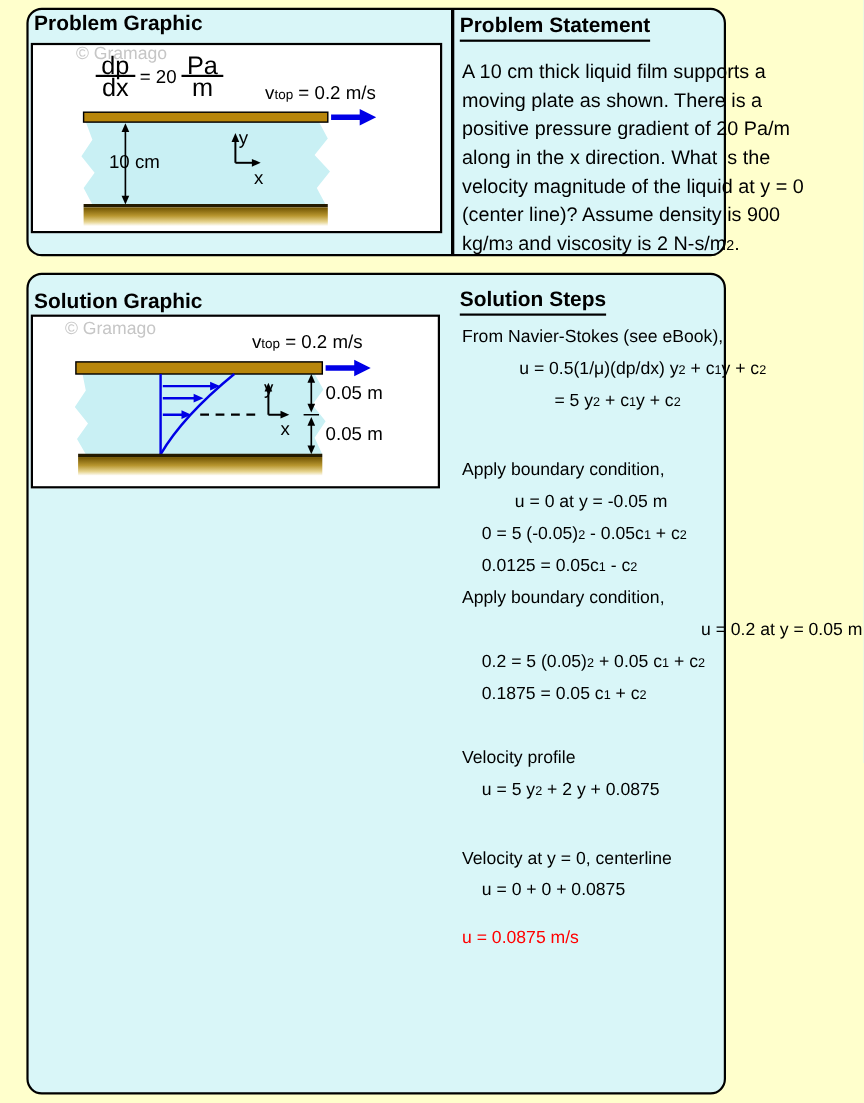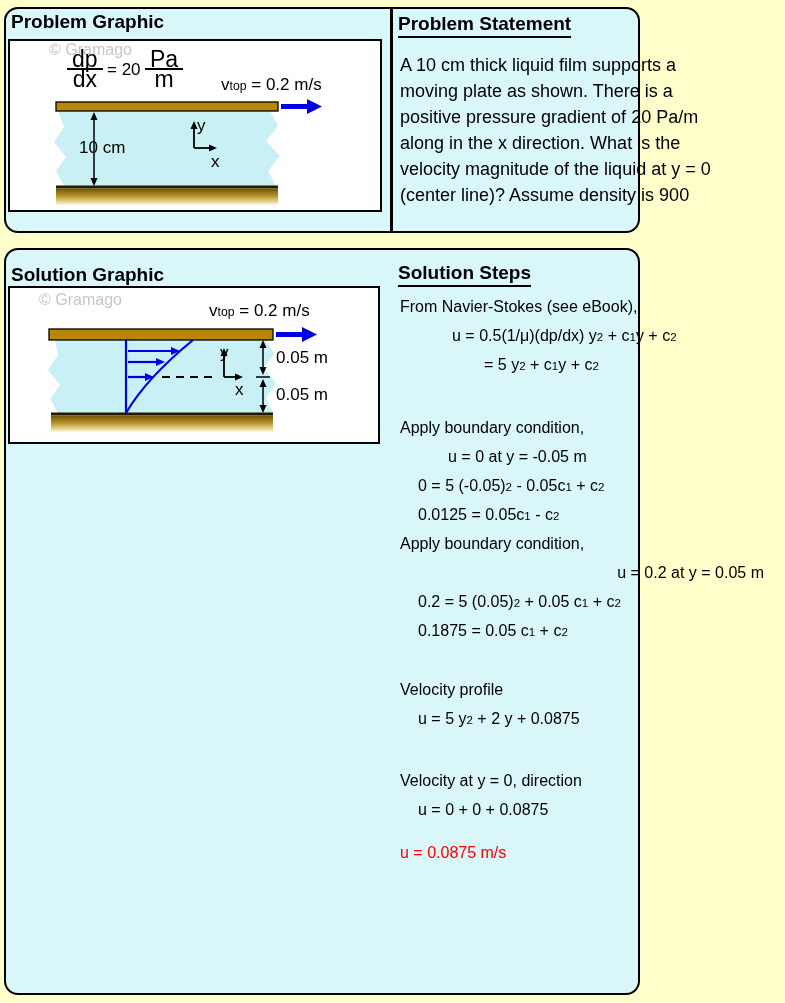--- a/index.html
+++ b/index.html
@@ -7,21 +7,21 @@
     --blue:#0000E6; --result_red:#FF0000; --watermark_gray:#C6C6C6; --ink:#000000;
   }
   *{box-sizing:border-box}
   html,body{margin:0;padding:0}
   body{
     width:785px;height:1003px;position:relative;overflow:hidden;
     background:var(--page_bg);color:var(--ink);
     font-family:"Liberation Sans",sans-serif;
   }
   .panel{
-    position:absolute;left:4px;width:636px;
+    position:absolute;left:24px;width:636px;
     background:var(--panel_bg);border:2.5px solid #000;border-radius:14px;
   }
   #problem-panel{top:7px;height:226px}
   #solution-panel{top:248px;height:747px}
   .vdivider{position:absolute;top:0;bottom:0;left:384px;width:2.5px;background:#000}
   .gtitle{
     position:absolute;margin:0;font-size:19px;font-weight:bold;line-height:22px;white-space:nowrap;
   }
   .underlined{border-bottom:2px solid #000;padding-bottom:2px}
   .diagram{position:absolute;background:#fff;border:2px solid #000}
@@ -98,20 +98,21 @@
   <h2 class="gtitle" style="left:392px;top:4px">
     <span class="underlined">Problem Statement</span>
   </h2>
   <div class="ps-text">
       <div class="ps-line">A 10 cm thick liquid film supports a</div>
       <div class="ps-line">moving plate as shown. There is a</div>
       <div class="ps-line">positive pressure gradient of 20 Pa/m</div>
       <div class="ps-line">along in the x direction. What is the</div>
       <div class="ps-line">velocity magnitude of the liquid at y = 0</div>
       <div class="ps-line">(center line)? Assume density is 900</div>
+      <div class="ps-line">kg/m<sup>3</sup> and viscosity is 2 N-s/m<sup>2</sup>.</div>
     </div>
 </section>
 
 <section class="panel" id="solution-panel">
 
   <h2 class="gtitle" style="left:5px;top:14px">
     <span>Solution Graphic</span>
   </h2>
 
   <div class="diagram" style="left:2px;top:36px;width:372px;height:158px">
@@ -185,20 +186,20 @@
         <div class="step-line" style="padding-left: 0px;">Apply boundary condition,</div>
         <div class="step-line" style="padding-left: 48px; text-align: right;">u = 0.2 at y = 0.05 m</div>
         <div class="step-line" style="padding-left: 18px;">0.2 = 5 (0.05)<sup>2</sup> + 0.05 c<sub>1</sub> + c<sub>2</sub></div>
         <div class="step-line" style="padding-left: 18px;">0.1875 = 0.05 c<sub>1</sub> + c<sub>2</sub></div>
       </div>
       <div class="step-block" style="margin-top: 30px;">
         <div class="step-line" style="padding-left: 0px; margin-top: 10px;">Velocity profile</div>
         <div class="step-line" style="padding-left: 18px;">u = 5 y<sup>2</sup> + 2 y + 0.0875</div>
       </div>
       <div class="step-block" style="margin-top: 33px;">
-        <div class="step-line" style="padding-left: 0px;">Velocity at y = 0, direction</div>
+        <div class="step-line" style="padding-left: 0px;">Velocity at y = 0, centerline</div>
         <div class="step-line" style="padding-left: 18px;">u = 0 + 0 + 0.0875</div>
       </div>
       <div class="step-block" style="margin-top: 14px;">
         <div class="step-line result" style="padding-left: 0px;">u = 0.0875 m/s</div>
       </div>
     </div>
 </section>
 
 </body></html>

